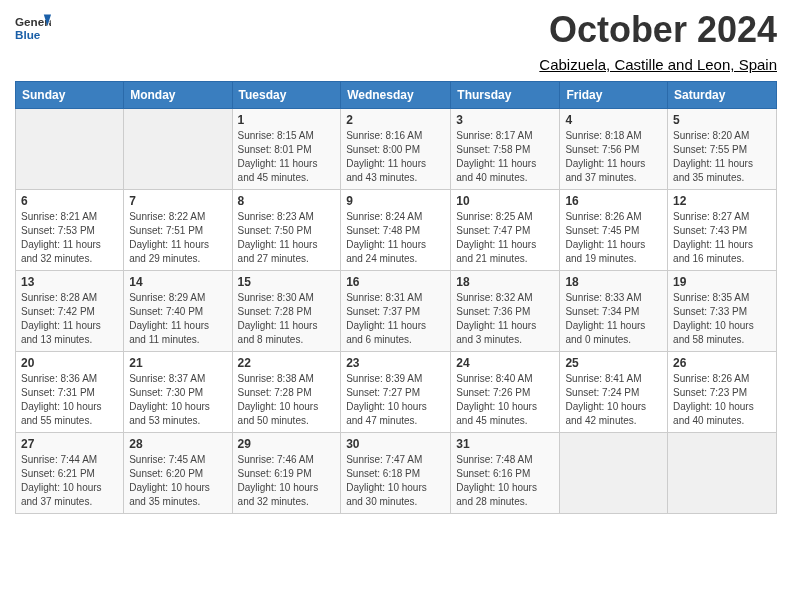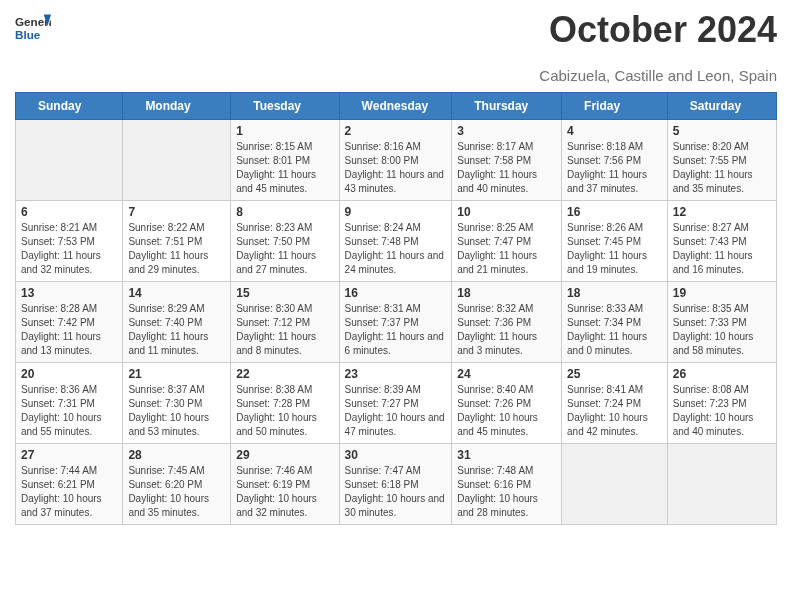--- a/index.html
+++ b/index.html
@@ -35,33 +35,34 @@
       text-align: right;
     }
     .month-title {
       font-size: 36px;
       font-weight: bold;
       color: #333;
       line-height: 1.1;
     }
     .location-title {
       font-size: 15px;
-      color: #737373;
-      margin-top: 17px;
+      color: #000000;
+      margin-top: 6px;
+      text-decoration: underline;
     }
     table {
       width: 100%;
       border-collapse: collapse;
       font-size: 10.5px;
     }
     thead tr th {
       background: #3a7ebf;
       color: #fff;
       text-align: left;
-      padding: 6px 22px;
+      padding: 6px 6px;
       font-size: 12px;
       font-weight: bold;
       border: 1px solid #2a6aaa;
     }
     tbody tr td {
       border: 1px solid #ccc;
       vertical-align: top;
       padding: 4px 5px;
       width: 113px;
       min-height: 70px;
@@ -207,21 +208,21 @@
           </td>
           <td>
             <span class="day-number">14</span>
             <div class="day-info">Sunrise: 8:29 AM
 Sunset: 7:40 PM
 Daylight: 11 hours and 11 minutes.</div>
           </td>
           <td>
             <span class="day-number">15</span>
             <div class="day-info">Sunrise: 8:30 AM
-Sunset: 7:12 PM
+Sunset: 7:28 PM
 Daylight: 11 hours and 8 minutes.</div>
           </td>
           <td>
             <span class="day-number">16</span>
             <div class="day-info">Sunrise: 8:31 AM
 Sunset: 7:37 PM
 Daylight: 11 hours and 6 minutes.</div>
           </td>
           <td>
             <span class="day-number">18</span>
@@ -274,21 +275,21 @@
 Daylight: 10 hours and 45 minutes.</div>
           </td>
           <td>
             <span class="day-number">25</span>
             <div class="day-info">Sunrise: 8:41 AM
 Sunset: 7:24 PM
 Daylight: 10 hours and 42 minutes.</div>
           </td>
           <td>
             <span class="day-number">26</span>
-            <div class="day-info">Sunrise: 8:08 AM
+            <div class="day-info">Sunrise: 8:26 AM
 Sunset: 7:23 PM
 Daylight: 10 hours and 40 minutes.</div>
           </td>
         </tr>
         <tr>
           <td>
             <span class="day-number">27</span>
             <div class="day-info">Sunrise: 7:44 AM
 Sunset: 6:21 PM
 Daylight: 10 hours and 37 minutes.</div>

